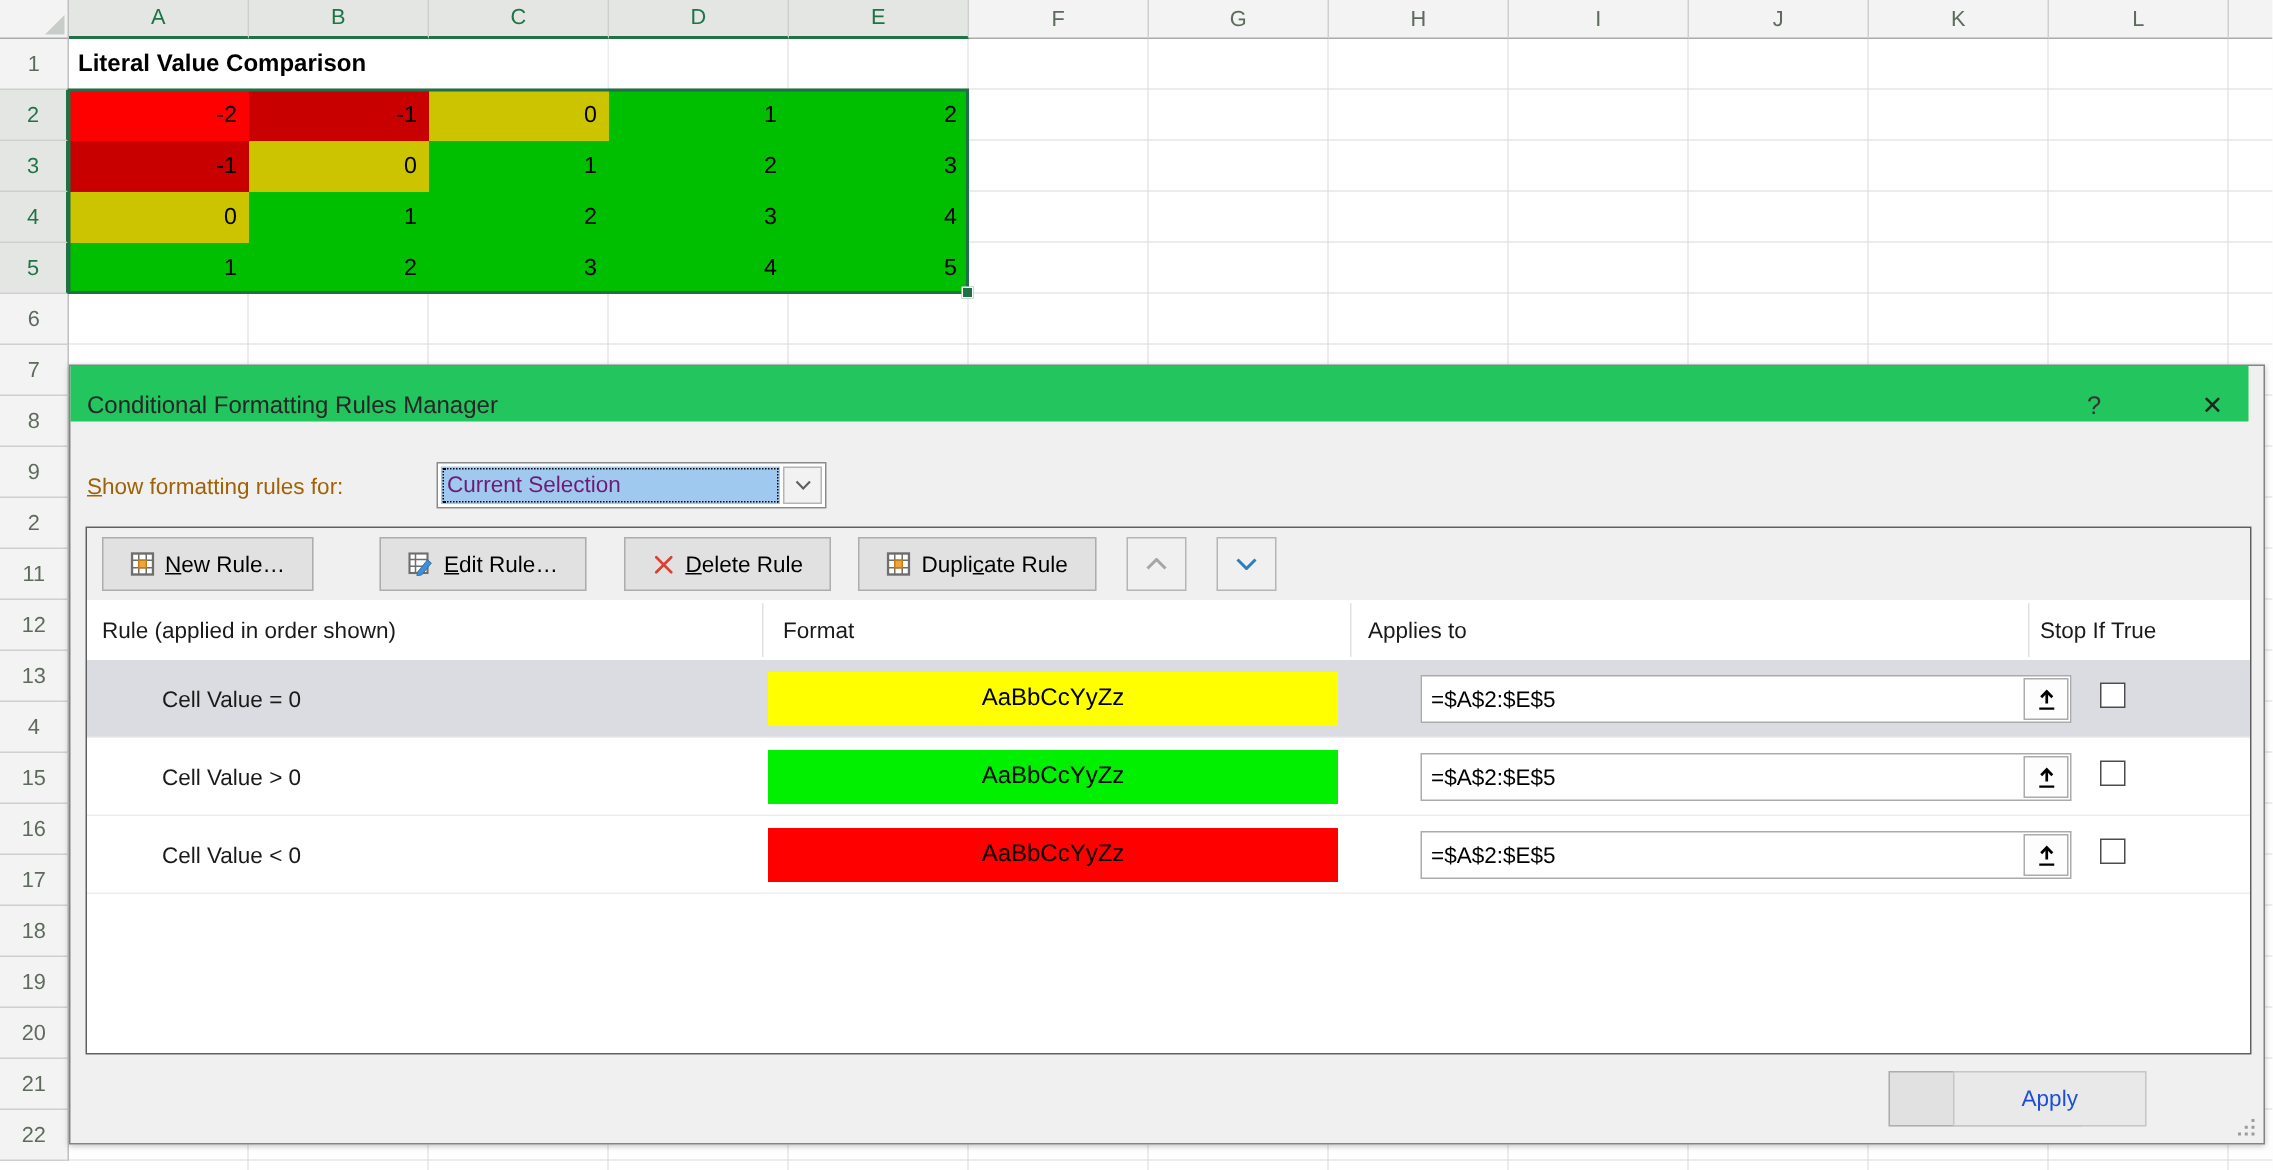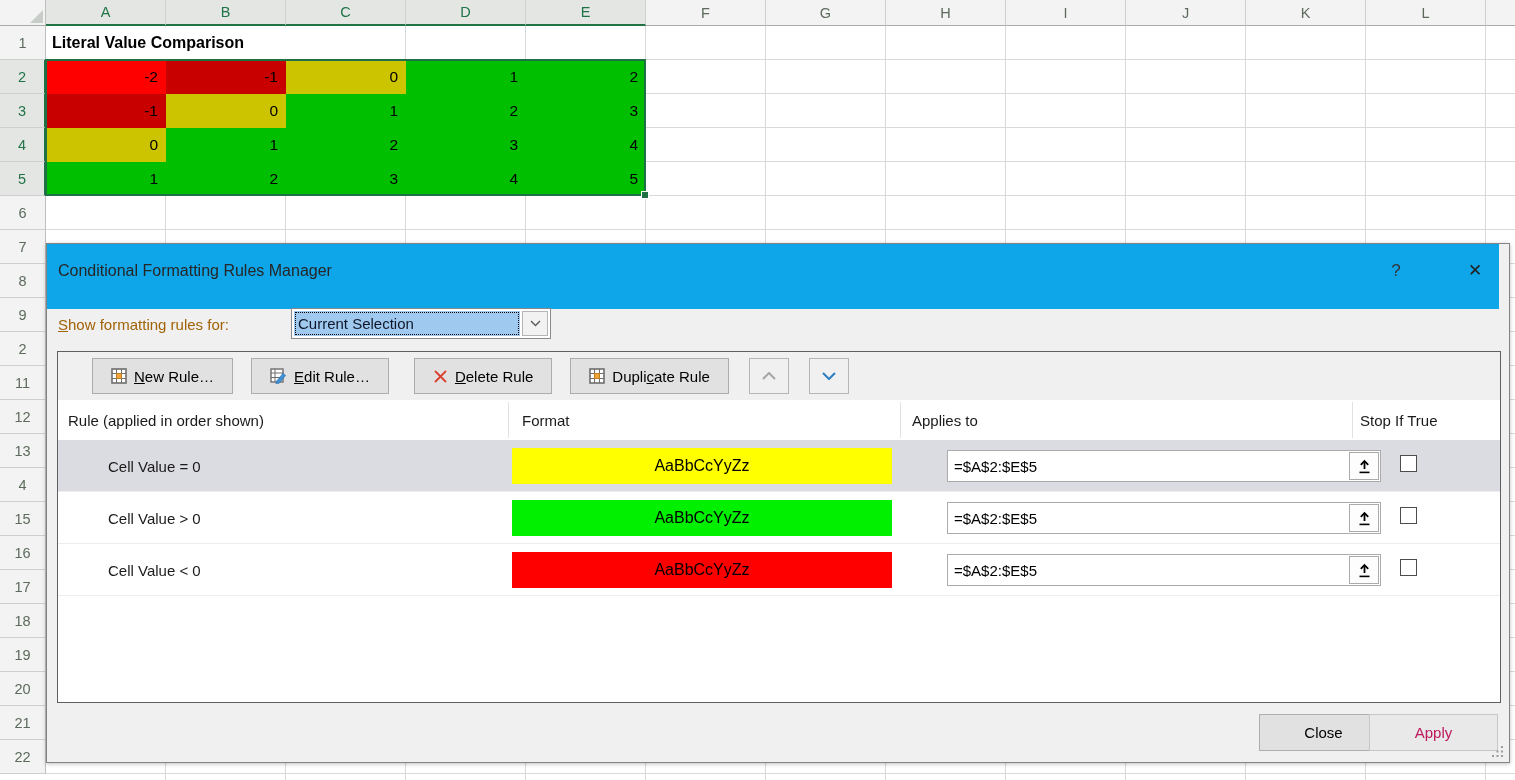--- a/index.html
+++ b/index.html
@@ -44,45 +44,45 @@
 
   .sel-border { position:absolute; left:45px; top:59px; width:601px; height:137px;
                 border:2px solid #1E7145; pointer-events:none; }
   .sel-handle { position:absolute; right:-5px; bottom:-5px; width:8px; height:8px;
                 background:#1E7145; border:1px solid #fff; }
 
   
   .dialog { position:absolute; left:46px; top:243px; width:1464px; height:520px;
             background:#F0F0F0; border:1px solid #848484; box-shadow:0 1px 4px rgba(0,0,0,.25);
             font-size:15px; color:#1a1a1a; }
-  .dlg-titlebar { position:absolute; left:0; top:0; right:10px; height:65px; background:#0ea5e9; }
+  .dlg-titlebar { position:absolute; left:0; top:0; right:10px; height:37px; background:#22c55e; }
   .dlg-title { position:absolute; left:11px; top:0; height:53px; display:flex; align-items:center;
                font-size:16px; color:#262626; }
   .dlg-help  { position:absolute; left:1334px; top:0; width:30px; height:53px; display:flex;
                align-items:center; justify-content:center; font-size:17px; color:#333; cursor:default; }
   .dlg-close { position:absolute; left:1408px; top:0; width:40px; height:53px; display:flex;
                align-items:center; justify-content:center; font-size:17px; color:#222; cursor:default; }
 
   .show-label { position:absolute; left:11px; top:72px; font-size:15px; color:#a16207; }
   .accel { text-decoration:underline; }
 
   .combo { position:absolute; left:244px; top:64px; width:260px; height:31px; background:#fff;
            border:1px solid #8A8A8A; display:flex; align-items:stretch; padding:2px; }
   .combo-value { flex:1 1 auto; background:#9FC9EF; outline:1px dotted #000; outline-offset:-2px;
-                 display:flex; align-items:center; padding-left:4px; font-size:15px; color:#0f172a; }
+                 display:flex; align-items:center; padding-left:4px; font-size:15px; color:#701a75; }
   .combo-btn { flex:0 0 26px; margin-left:2px; background:#F2F2F2; border:1px solid #B5B5B5;
                display:flex; align-items:center; justify-content:center; }
 
   .list-frame { position:absolute; left:10px; top:107px; width:1444px; height:352px;
                 border:1px solid #5F5F5F; background:#fff; }
   .toolbar { height:48px; background:#F0F0F0; display:flex; align-items:center; padding-left:10px; }
   .tb-btn { height:36px; background:#E1E1E1; border:1px solid #ADADAD; display:flex; align-items:center;
-            justify-content:center; gap:7px; font-size:15px; color:#000; padding:0 18px; cursor:default;margin-left:24px; }
+            justify-content:center; gap:7px; font-size:15px; color:#000; padding:0 18px; cursor:default; }
   .tb-btn.small { width:40px; padding:0; background:#F0F0F0; border:1px solid #B5B5B5; }
-  .gap26{margin-left:18px} .gap25{margin-left:25px} .gap18{margin-left:18px} .gap20{margin-left:20px}
+  .gap26{margin-left:44px} .gap25{margin-left:25px} .gap18{margin-left:18px} .gap20{margin-left:20px}
 
   .list-header { position:relative; height:40px; background:#fff; font-size:15px; color:#1a1a1a; }
   .lh { position:absolute; top:0; height:40px; display:flex; align-items:center; }
   .lh-sep { position:absolute; top:2px; bottom:2px; width:1px; background:#E1E1E1; }
 
   .rule-row { position:relative; height:52px; background:#fff; border-bottom:1px solid #EDEDED; }
   .rule-row.selected { background:#DBDBE2; }
   .rule-label { position:absolute; left:50px; top:0; height:52px; display:flex; align-items:center;
                 font-size:15px; color:#1a1a1a; }
   .swatch { position:absolute; left:454px; top:8px; width:380px; height:36px;
@@ -94,21 +94,21 @@
   .picker-btn { position:absolute; right:2px; top:2px; bottom:2px; width:30px; background:#FDFDFD;
                 border:1px solid #ABABAB; display:flex; align-items:center; justify-content:center; }
   .stop-checkbox { position:absolute; left:1342px; top:15px; width:17px; height:17px;
                    background:#fff; border:1px solid #4C4C4C; }
 
   .ft-btn { position:absolute; top:470px; width:129px; height:37px; background:#E1E1E1;
             border:1px solid #ADADAD; display:flex; align-items:center; justify-content:center;
             font-size:15px; color:#000; cursor:default; }
   .ft-ok { left:1029px; border:2px solid #0078D7; }
   .ft-close { left:1212px; }
-  .ft-apply { left:1322px; background:#E9E9E9; border:1px solid #C6C6C6; color:#be185d; }
+  .ft-apply { left:1255px; background:#E9E9E9; border:1px solid #C6C6C6; color:#1d4ed8; }
 
   .resize-grip { position:absolute; right:5px; bottom:4px; width:13px; height:13px; }
 </style>
 </head>
 <body>
 
 <div class="sheet">
   <div class="gridarea"></div>
 
   <div class="corner-box">

